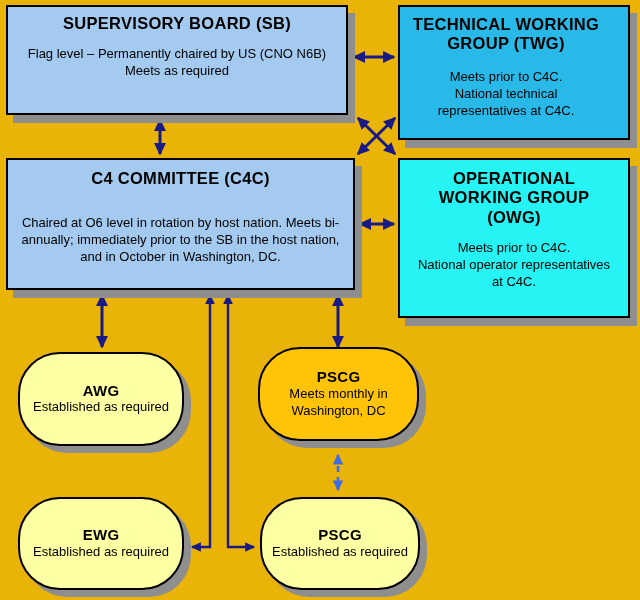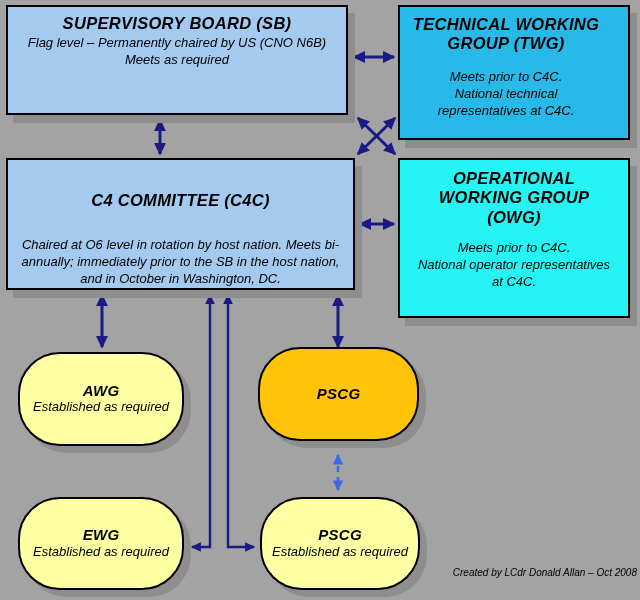--- a/index.html
+++ b/index.html
@@ -1,23 +1,22 @@
 <!DOCTYPE html>
 <html style="--box_blue: #A4CAF0; --box_cyan_dark: #29B9E9; --box_cyan: #26F3F3; --box_yellow: #FFFFA3; --box_gold: #FFC408; --arrow: #1A1A85; --arrow_dashed: #3C6CE4; --shadow: #8E8E8E; --border: #000000;"><head>
 <meta charset="utf-8">
 <style>
   html, body { margin: 0; padding: 0; background: #ffffff; }
   .canvas {
     position: relative;
     width: 640px;
     height: 600px;
-    background: #a3a3a3;
+    background: #eab308;
     font-family: "Liberation Sans", sans-serif;
     overflow: hidden;
-    font-style: italic;
   }
   .box {
     position: absolute;
     border: 2px solid var(--border);
     box-sizing: border-box;
     text-align: center;
     color: #000;
     display: flex;
     flex-direction: column;
     align-items: center;
@@ -35,24 +34,24 @@
     line-height: 1.18;
   }
   .body {
     font-size: 13px;
     line-height: 1.3;
     white-space: pre-line;
   }
   .rounded .title { font-size: 15px; }
 
   #sb   { left: 6px;   top: 5px;   width: 342px; height: 110px; background: var(--box_blue); padding: 7px 14px 0 14px; }
-  #sb .body { margin-top: 2px; }
+  #sb .body { margin-top: 13px; }
   #twg  { left: 398px; top: 5px;   width: 232px; height: 135px; background: var(--box_cyan_dark); padding: 8px 28px 0 12px; }
   #twg .body { margin-top: 15px; }
-  #c4c  { left: 6px;   top: 158px; width: 349px; height: 132px; background: var(--box_blue); padding: 9px 12px 0 12px; justify-content: flex-end; }
+  #c4c  { left: 6px;   top: 158px; width: 349px; height: 132px; background: var(--box_blue); padding: 9px 12px 0 12px; }
   #c4c .body { margin-top: 27px; }
   #owg  { left: 398px; top: 158px; width: 232px; height: 160px; background: var(--box_cyan); padding: 9px 12px 0 12px; text-align: center; }
   #owg .body { margin-top: 13px; }
 
   #awg  { left: 18px;  top: 352px; width: 166px; height: 94px; background: var(--box_yellow); }
   #pscg { left: 258px; top: 347px; width: 161px; height: 94px; background: var(--box_gold); }
   #ewg  { left: 18px;  top: 497px; width: 166px; height: 93px; background: var(--box_yellow); }
   #ahwg { left: 260px; top: 497px; width: 160px; height: 93px; background: var(--box_yellow); }
 
   .arrows {
@@ -126,27 +125,27 @@
 National operator representatives at C4C.</div>
   </div>
 
   <div class="box rounded" id="awg">
     <div class="title">AWG</div>
     <div class="body">Established as required</div>
   </div>
 
   <div class="box rounded" id="pscg">
     <div class="title">PSCG</div>
+    <div class="body">Meets monthly in Washington, DC</div>
   </div>
 
   <div class="box rounded" id="ewg">
     <div class="title">EWG</div>
     <div class="body">Established as required</div>
   </div>
 
   <div class="box rounded" id="ahwg">
     <div class="title">PSCG</div>
     <div class="body">Established as required</div>
   </div>
 
-  <div class="credit">Created by LCdr Donald Allan – Oct 2008</div>
 
 </div>
 
 </body></html>

